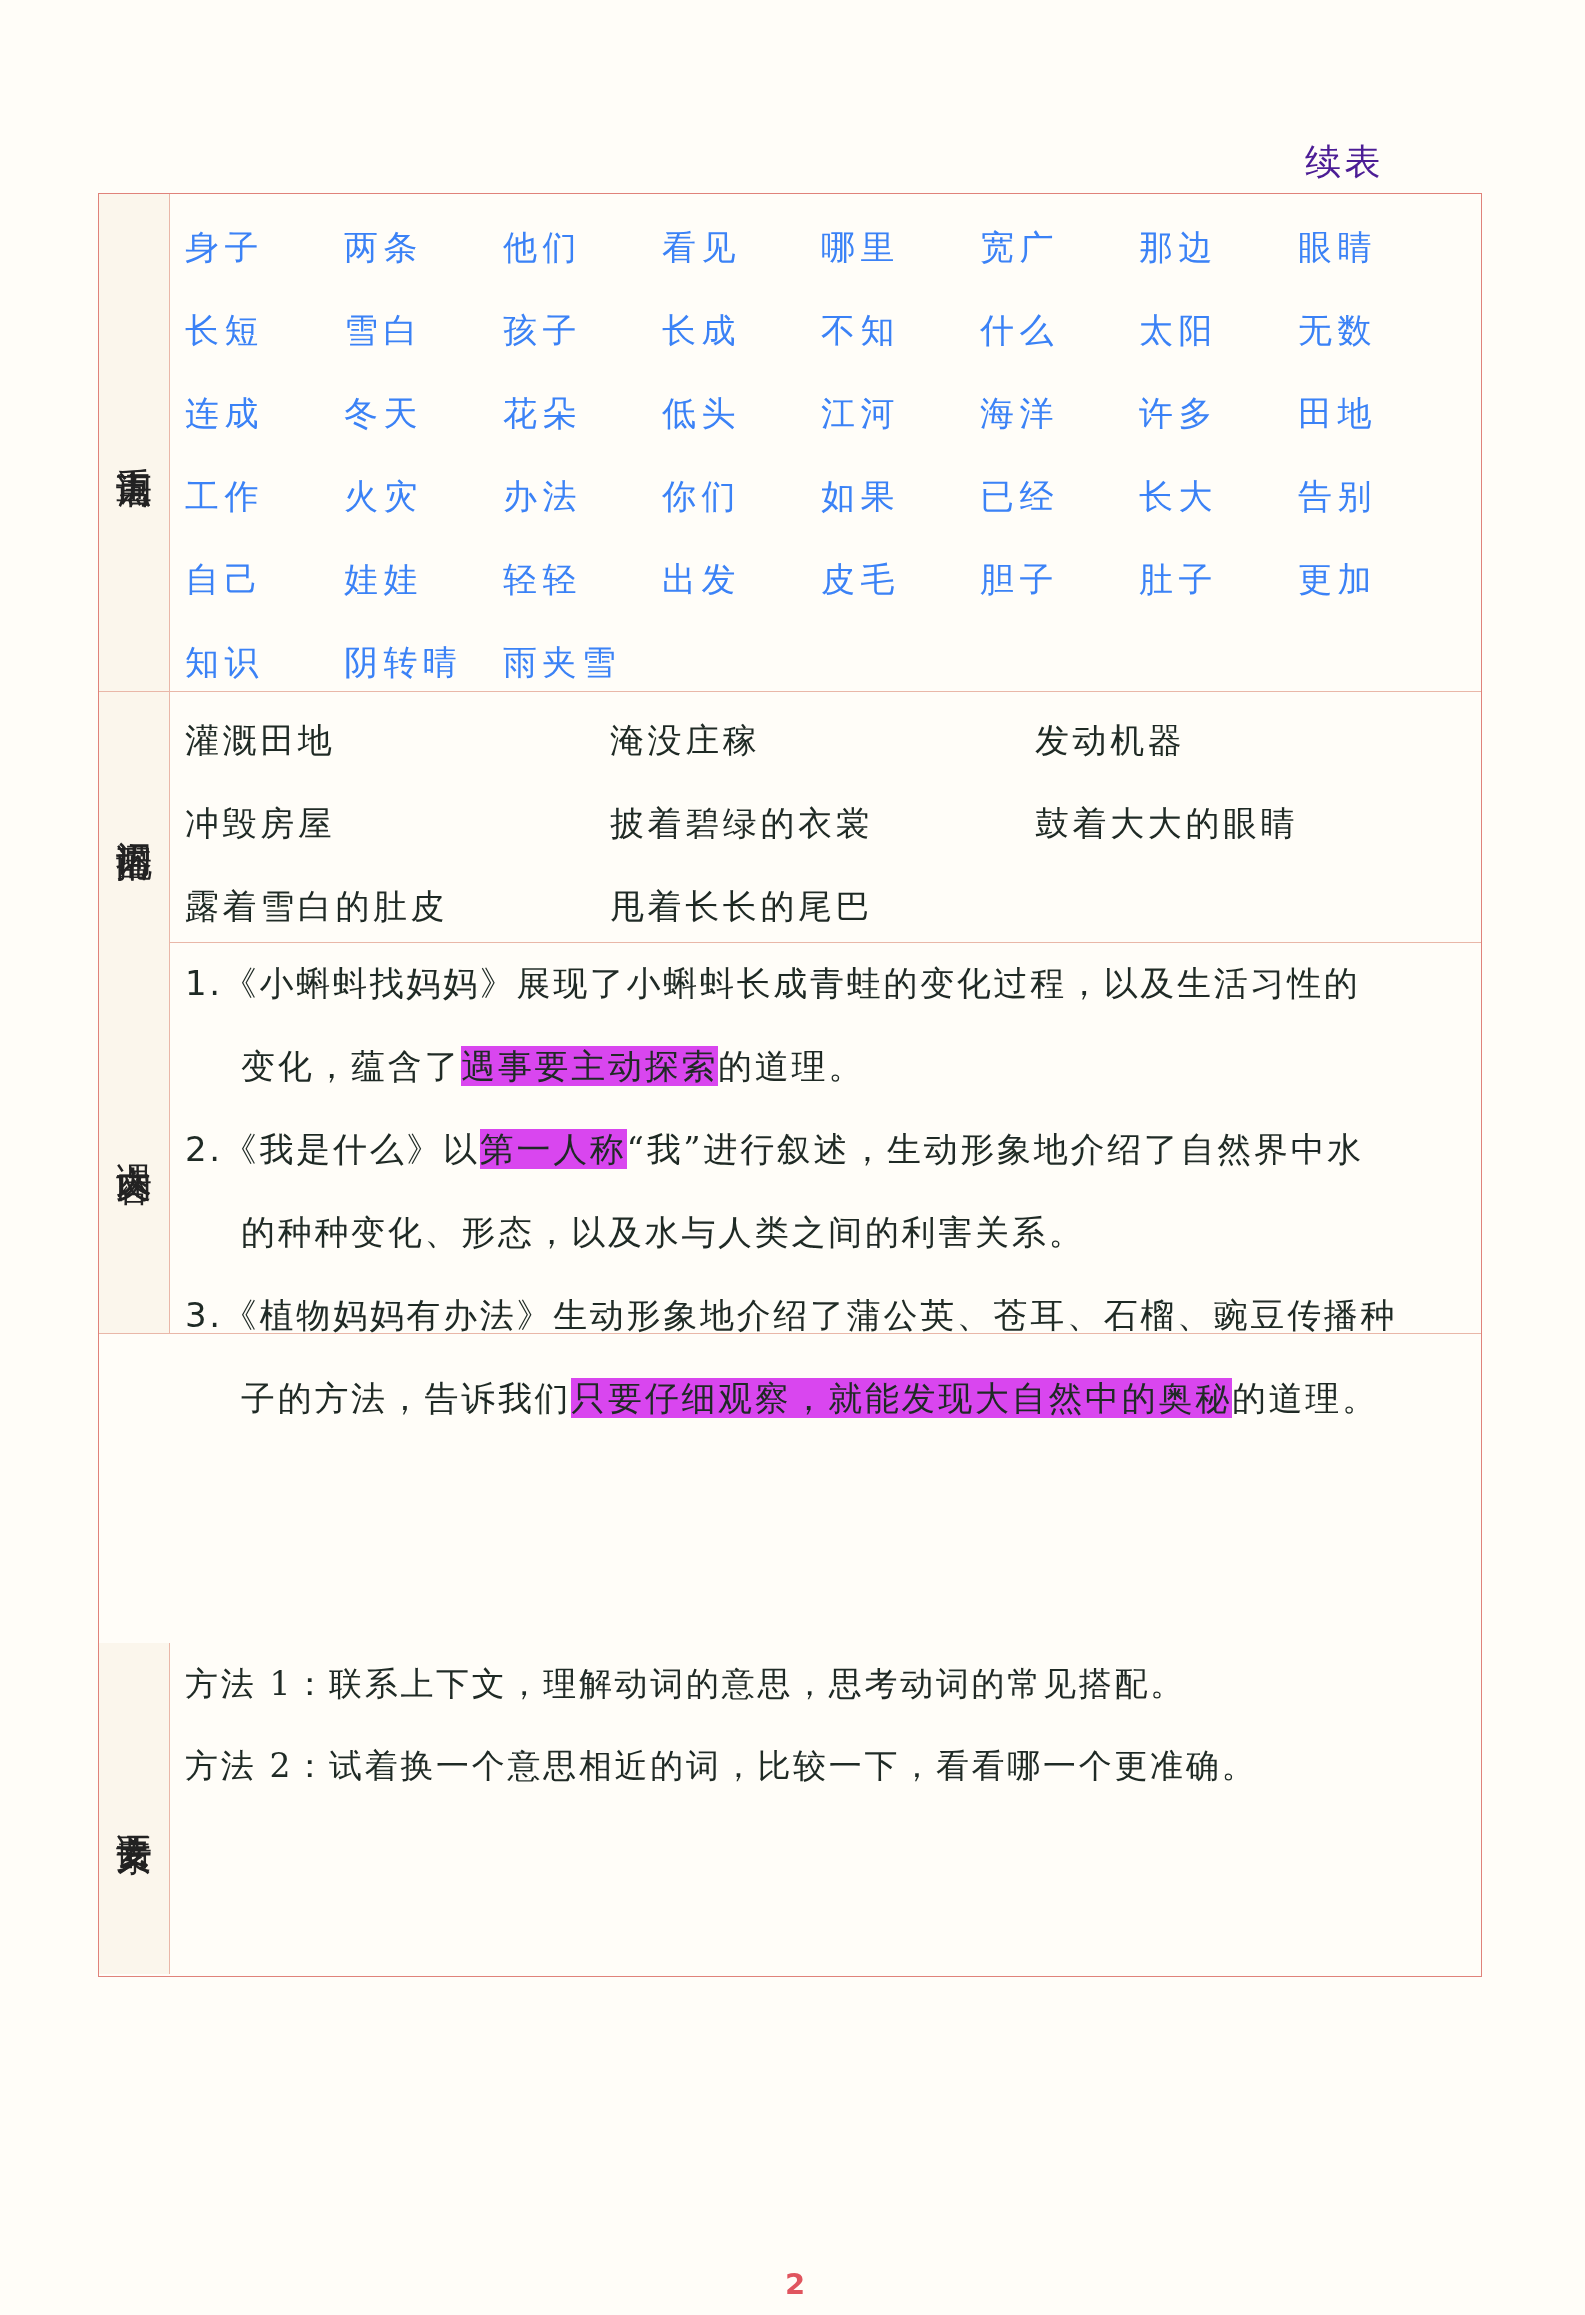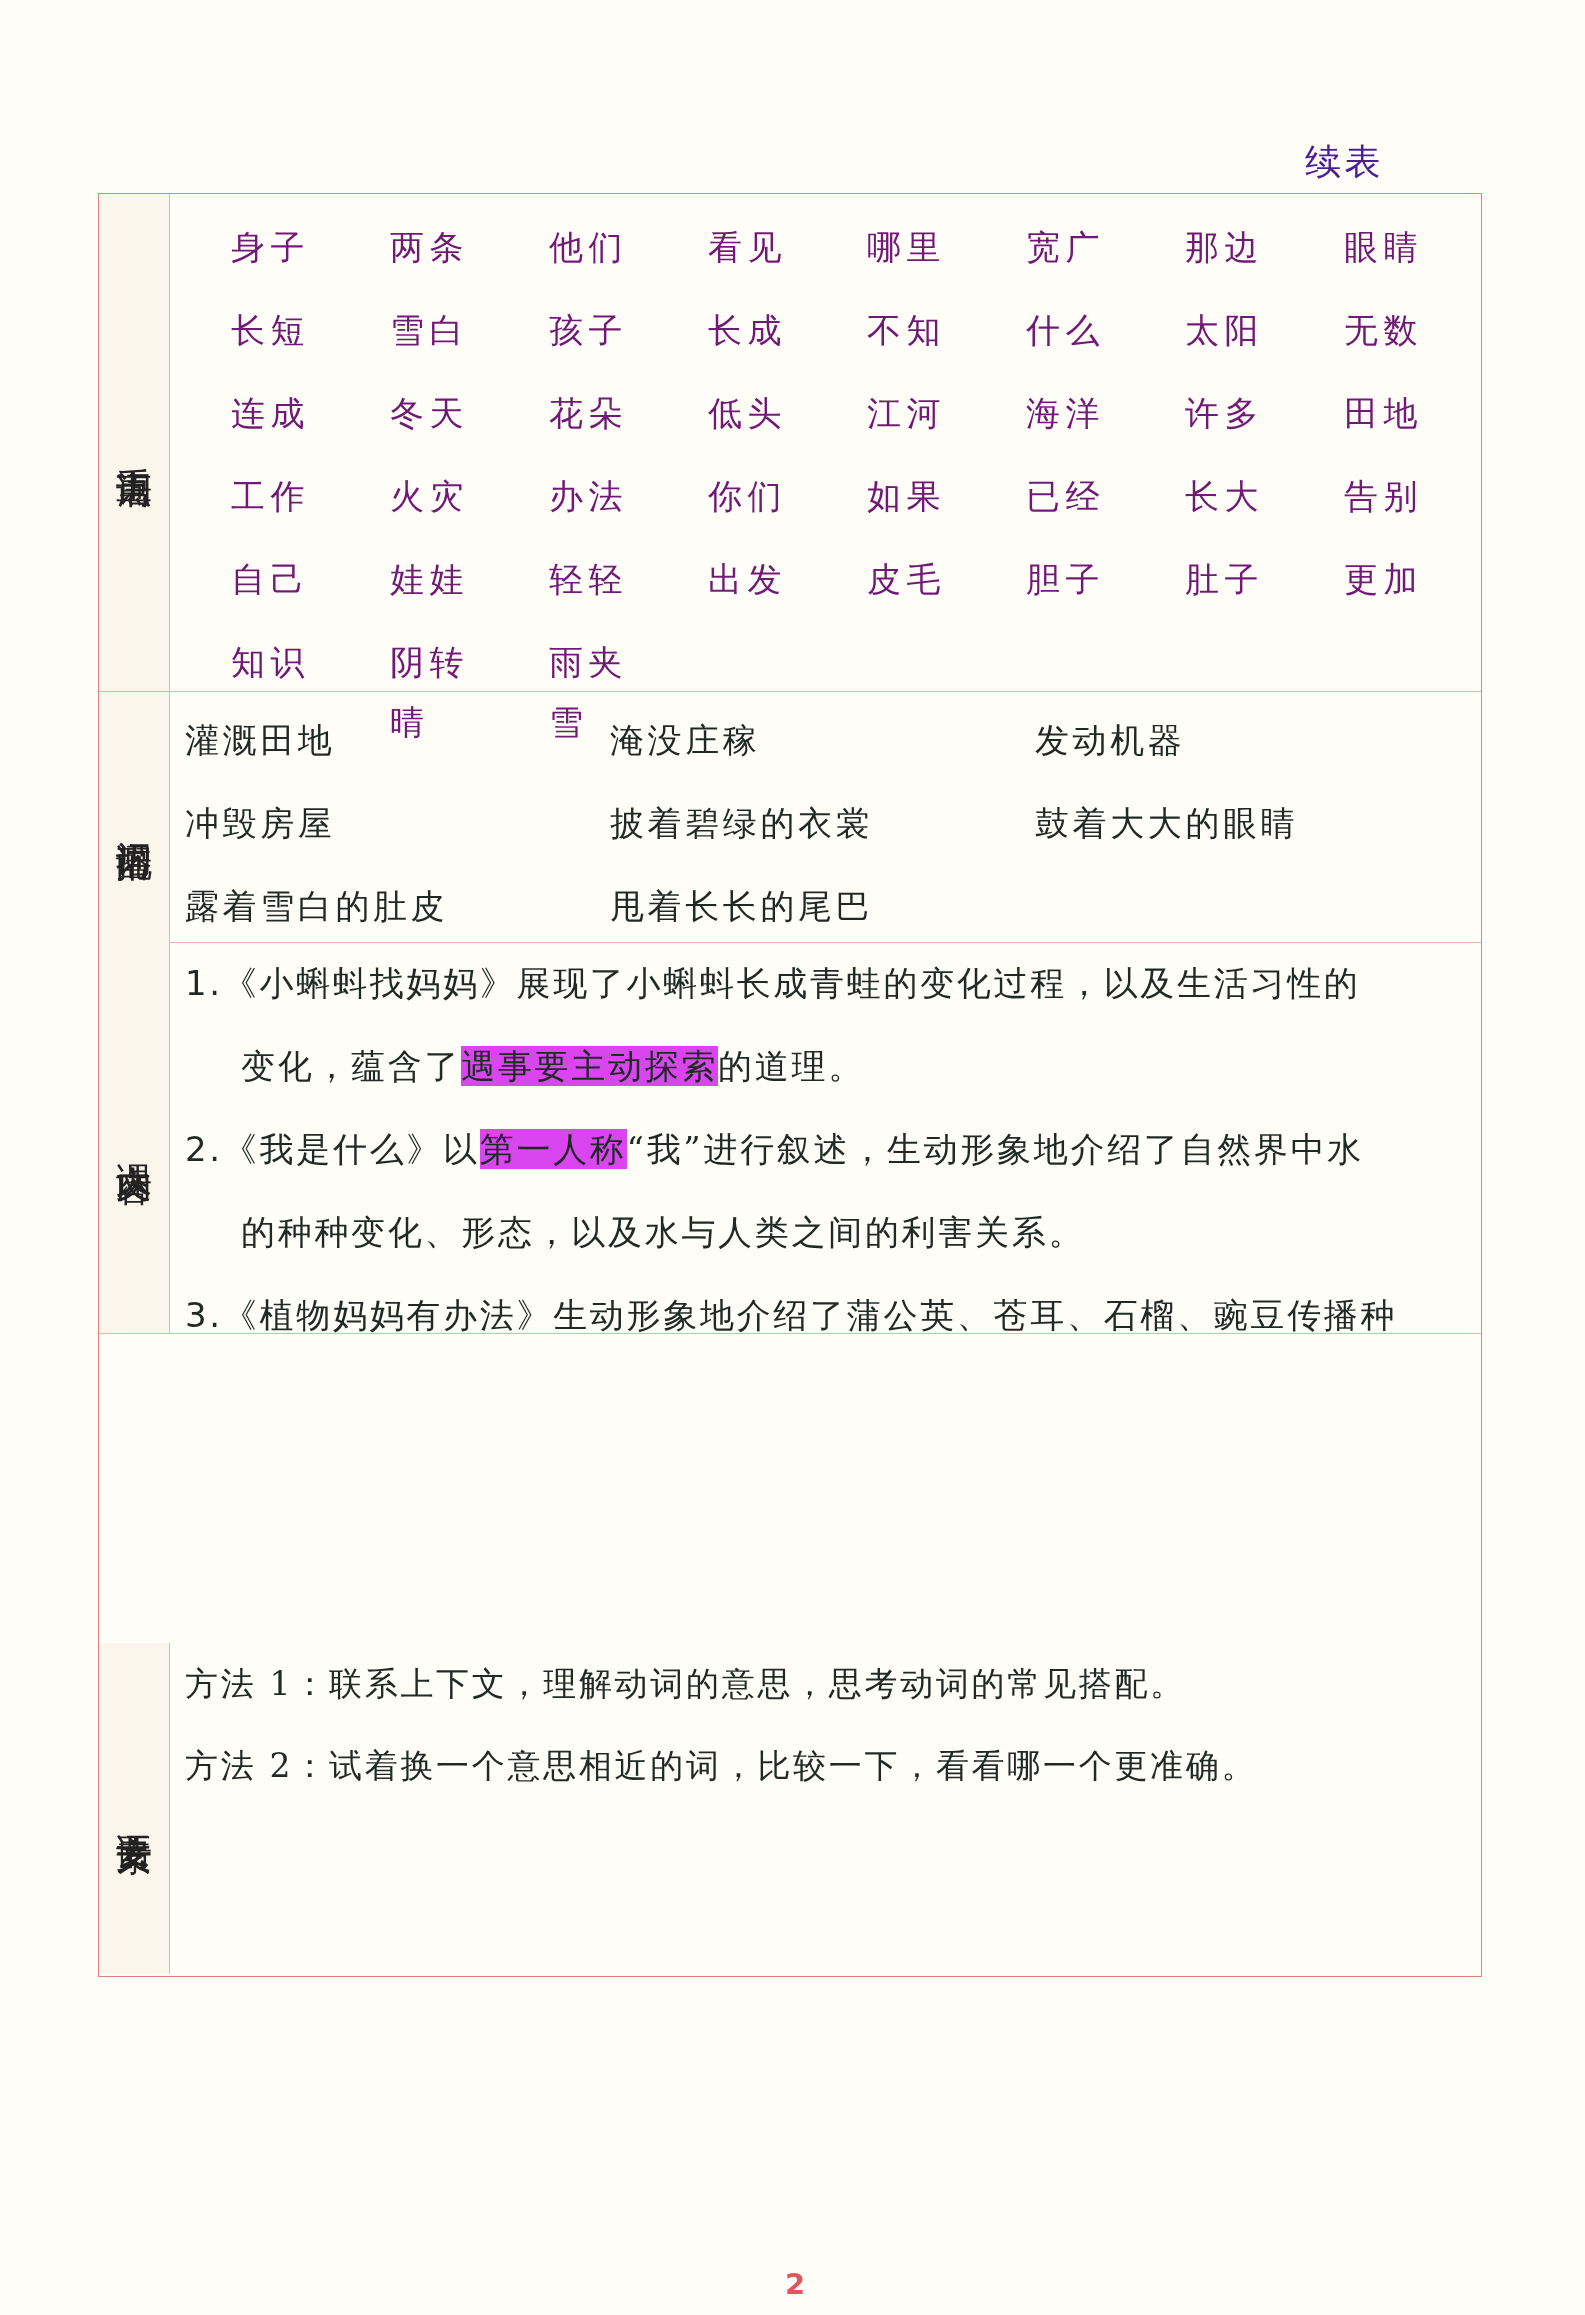--- a/index.html
+++ b/index.html
@@ -9,21 +9,21 @@
   .table{position:absolute;left:98px;top:193px;width:1384px;height:1784px;
          border:1.8px solid #e0827a;box-sizing:border-box;}
   .row{position:absolute;left:0;width:100%;border-bottom:1.8px solid #e9b7a8;box-sizing:border-box;}
   .row:last-child{border-bottom:none;}
   .label{position:absolute;left:0;top:0;bottom:0;width:70px;background:#fbf6ec;
          border-right:1.8px solid #e9b7a8;display:flex;align-items:center;justify-content:center;}
   .label span{writing-mode:vertical-rl;text-orientation:upright;font-family:"DejaVu Sans","Liberation Sans",sans-serif;
          font-size:36px;letter-spacing:1.8px;color:#222;line-height:1;}
   .content{position:absolute;left:86px;right:18px;top:0;bottom:0;}
   .word-grid{display:grid;grid-template-columns:repeat(8,159px);grid-auto-rows:83px;padding-top:22.6px;}
-  .word{font-size:34px;letter-spacing:5.4px;color:#701a75;line-height:60px;margin-left:46px;}
+  .word{font-size:34px;letter-spacing:5.4px;color:#3b82f6;line-height:60px;}
   .colloc-grid{display:grid;grid-template-columns:425px 425px 425px;grid-auto-rows:83px;padding-top:18px;}
   .colloc{font-size:34px;letter-spacing:3.6px;line-height:60px;}
   .para{font-size:34px;letter-spacing:2.7px;line-height:83px;}
   .para .num{font-family:"DejaVu Sans","Liberation Sans",sans-serif;}
   .indent{padding-left:56px;}
   .hl{background:#d946ef;}
   .poem{font-size:34px;letter-spacing:3.6px;line-height:83px;padding-top:14.5px;}
   .source{font-size:34px;letter-spacing:2.7px;text-align:right;line-height:81px;padding-right:9px;}
   .bold{font-family:"DejaVu Sans","Liberation Sans",sans-serif;font-weight:bold;}
   .ele{font-size:33px;letter-spacing:2.7px;line-height:82px;padding-top:7.2px;}
@@ -121,20 +121,23 @@
       </div>
       <div class="para">
         <span class="num">2.</span><span>《我是什么》以</span><span class="hl">第一人称</span><span>“我”进行叙述，生动形象地介绍了自然界中水</span>
       </div>
       <div class="para indent">
         <span>的种种变化、形态，以及水与人类之间的利害关系。</span>
       </div>
       <div class="para">
         <span class="num">3.</span><span>《植物妈妈有办法》生动形象地介绍了蒲公英、苍耳、石榴、豌豆传播种</span>
       </div>
+      <div class="para indent">
+        <span>子的方法，告诉我们</span><span class="hl">只要仔细观察，就能发现大自然中的奥秘</span><span>的道理。</span>
+      </div>
     </div>
   </div>
 
 
   <div class="row" style="top:1449px;height:331px;">
     <div class="label">
       <span>语文要素</span>
     </div>
     <div class="content">
       <div class="ele" style="padding-top:0">方法 1：联系上下文，理解动词的意思，思考动词的常见搭配。</div>

